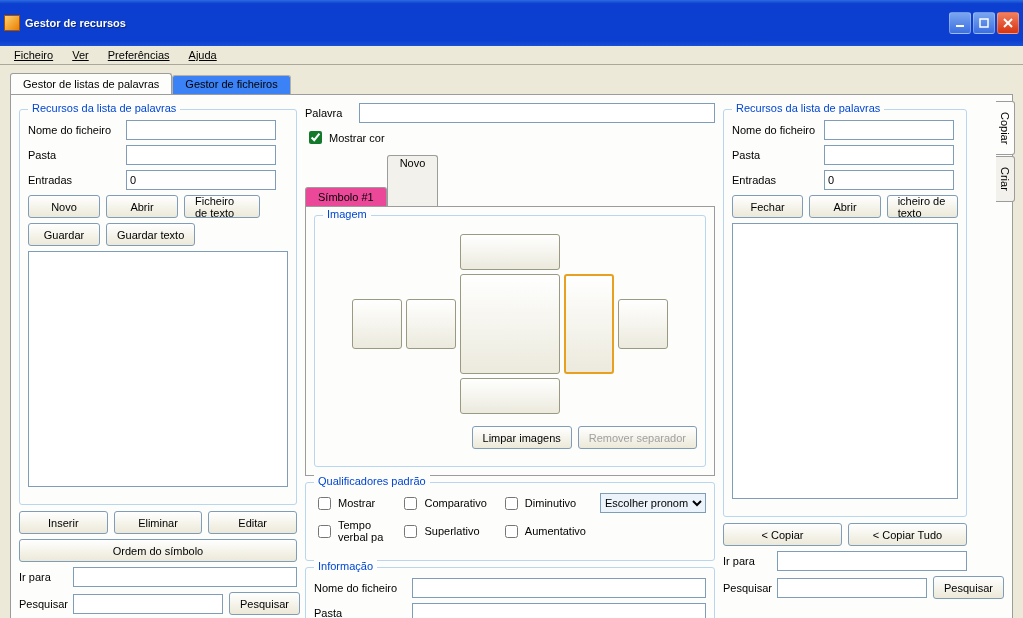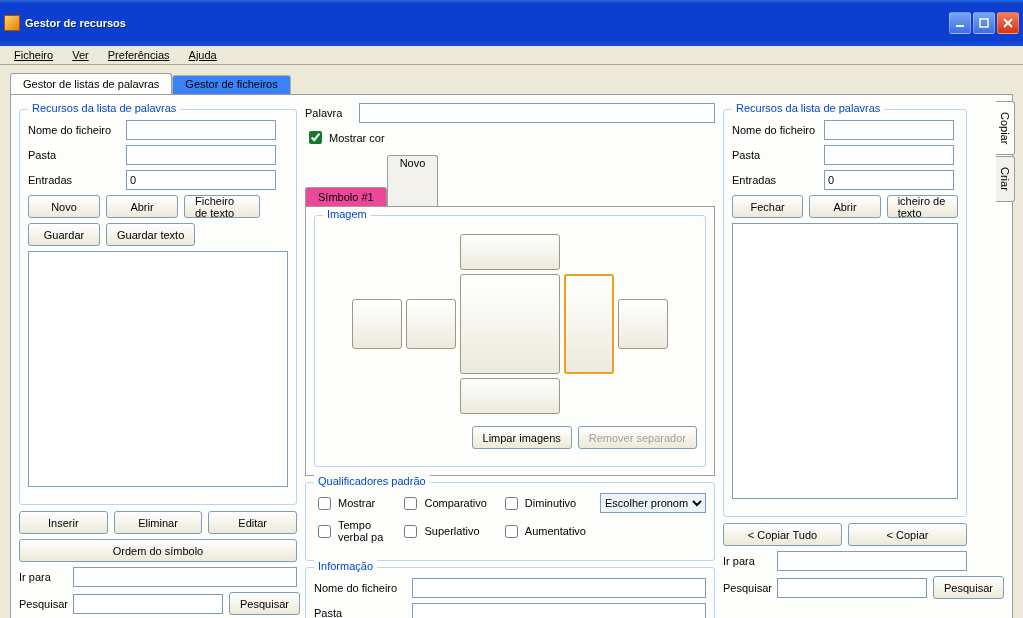--- a/index.html
+++ b/index.html
@@ -262,22 +262,22 @@
             <input type="text" style="width: 130px;" value="0">
           </div>
         <div class="btnrow">
           <div class="btn" style="flex:1">Fechar</div>
           <div class="btn" style="flex:1">Abrir</div>
           <div class="btn" style="flex:1;overflow:hidden">icheiro de texto</div>
         </div>
         <div class="listbox"></div>
       </div>
       <div class="btnrow" style="margin-top:6px">
+        <div class="btn" style="flex:1">&lt; Copiar</div>
         <div class="btn" style="flex:1">&lt; Copiar Tudo</div>
-        <div class="btn" style="flex:1">&lt; Copiar</div>
       </div>
       <div class="row">
           <div style="width:48px">Ir para</div>
           <input type="text" style="flex: 1 1 0%;">
         </div>
       <div class="row" style="margin-bottom:0">
           <div style="width:48px">Pesquisar</div>
           <input type="text" style="flex: 1 1 0%;">
           <div class="btn">Pesquisar</div>
         </div>

